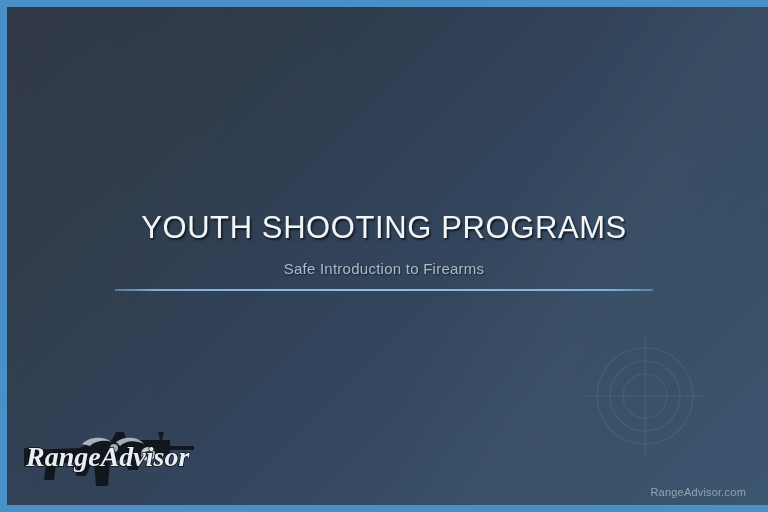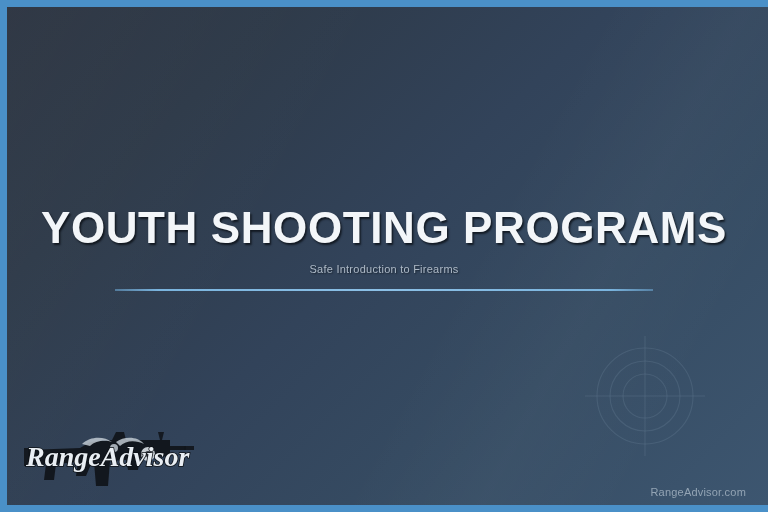--- a/index.html
+++ b/index.html
@@ -80,31 +80,31 @@
   .title-block {
     position: absolute;
     left: 0;
     top: 206px;
     width: 768px;
     text-align: center;
     z-index: 4;
   }
   .slide-title {
     margin: 0;
-    font-size: 44px;
-    font-weight: 700;
+    font-size: 31px;
+    font-weight: 400;
     letter-spacing: 0.6px;
     color: #f3f6f9;
     text-shadow: 1.5px 1.5px 2px rgba(8,12,18,0.75);
     line-height: 44px;
     white-space: nowrap;
   }
   .slide-subtitle {
     margin: 9px 0 0 0;
-    font-size: 11px;
+    font-size: 15px;
     font-weight: 400;
     color: #aebac7;
     letter-spacing: 0.25px;
     text-shadow: 1px 1px 1.5px rgba(8,12,18,0.55);
     line-height: 20px;
   }
   .accent-rule {
     position: absolute;
     left: 115px;
     top: 289px;

